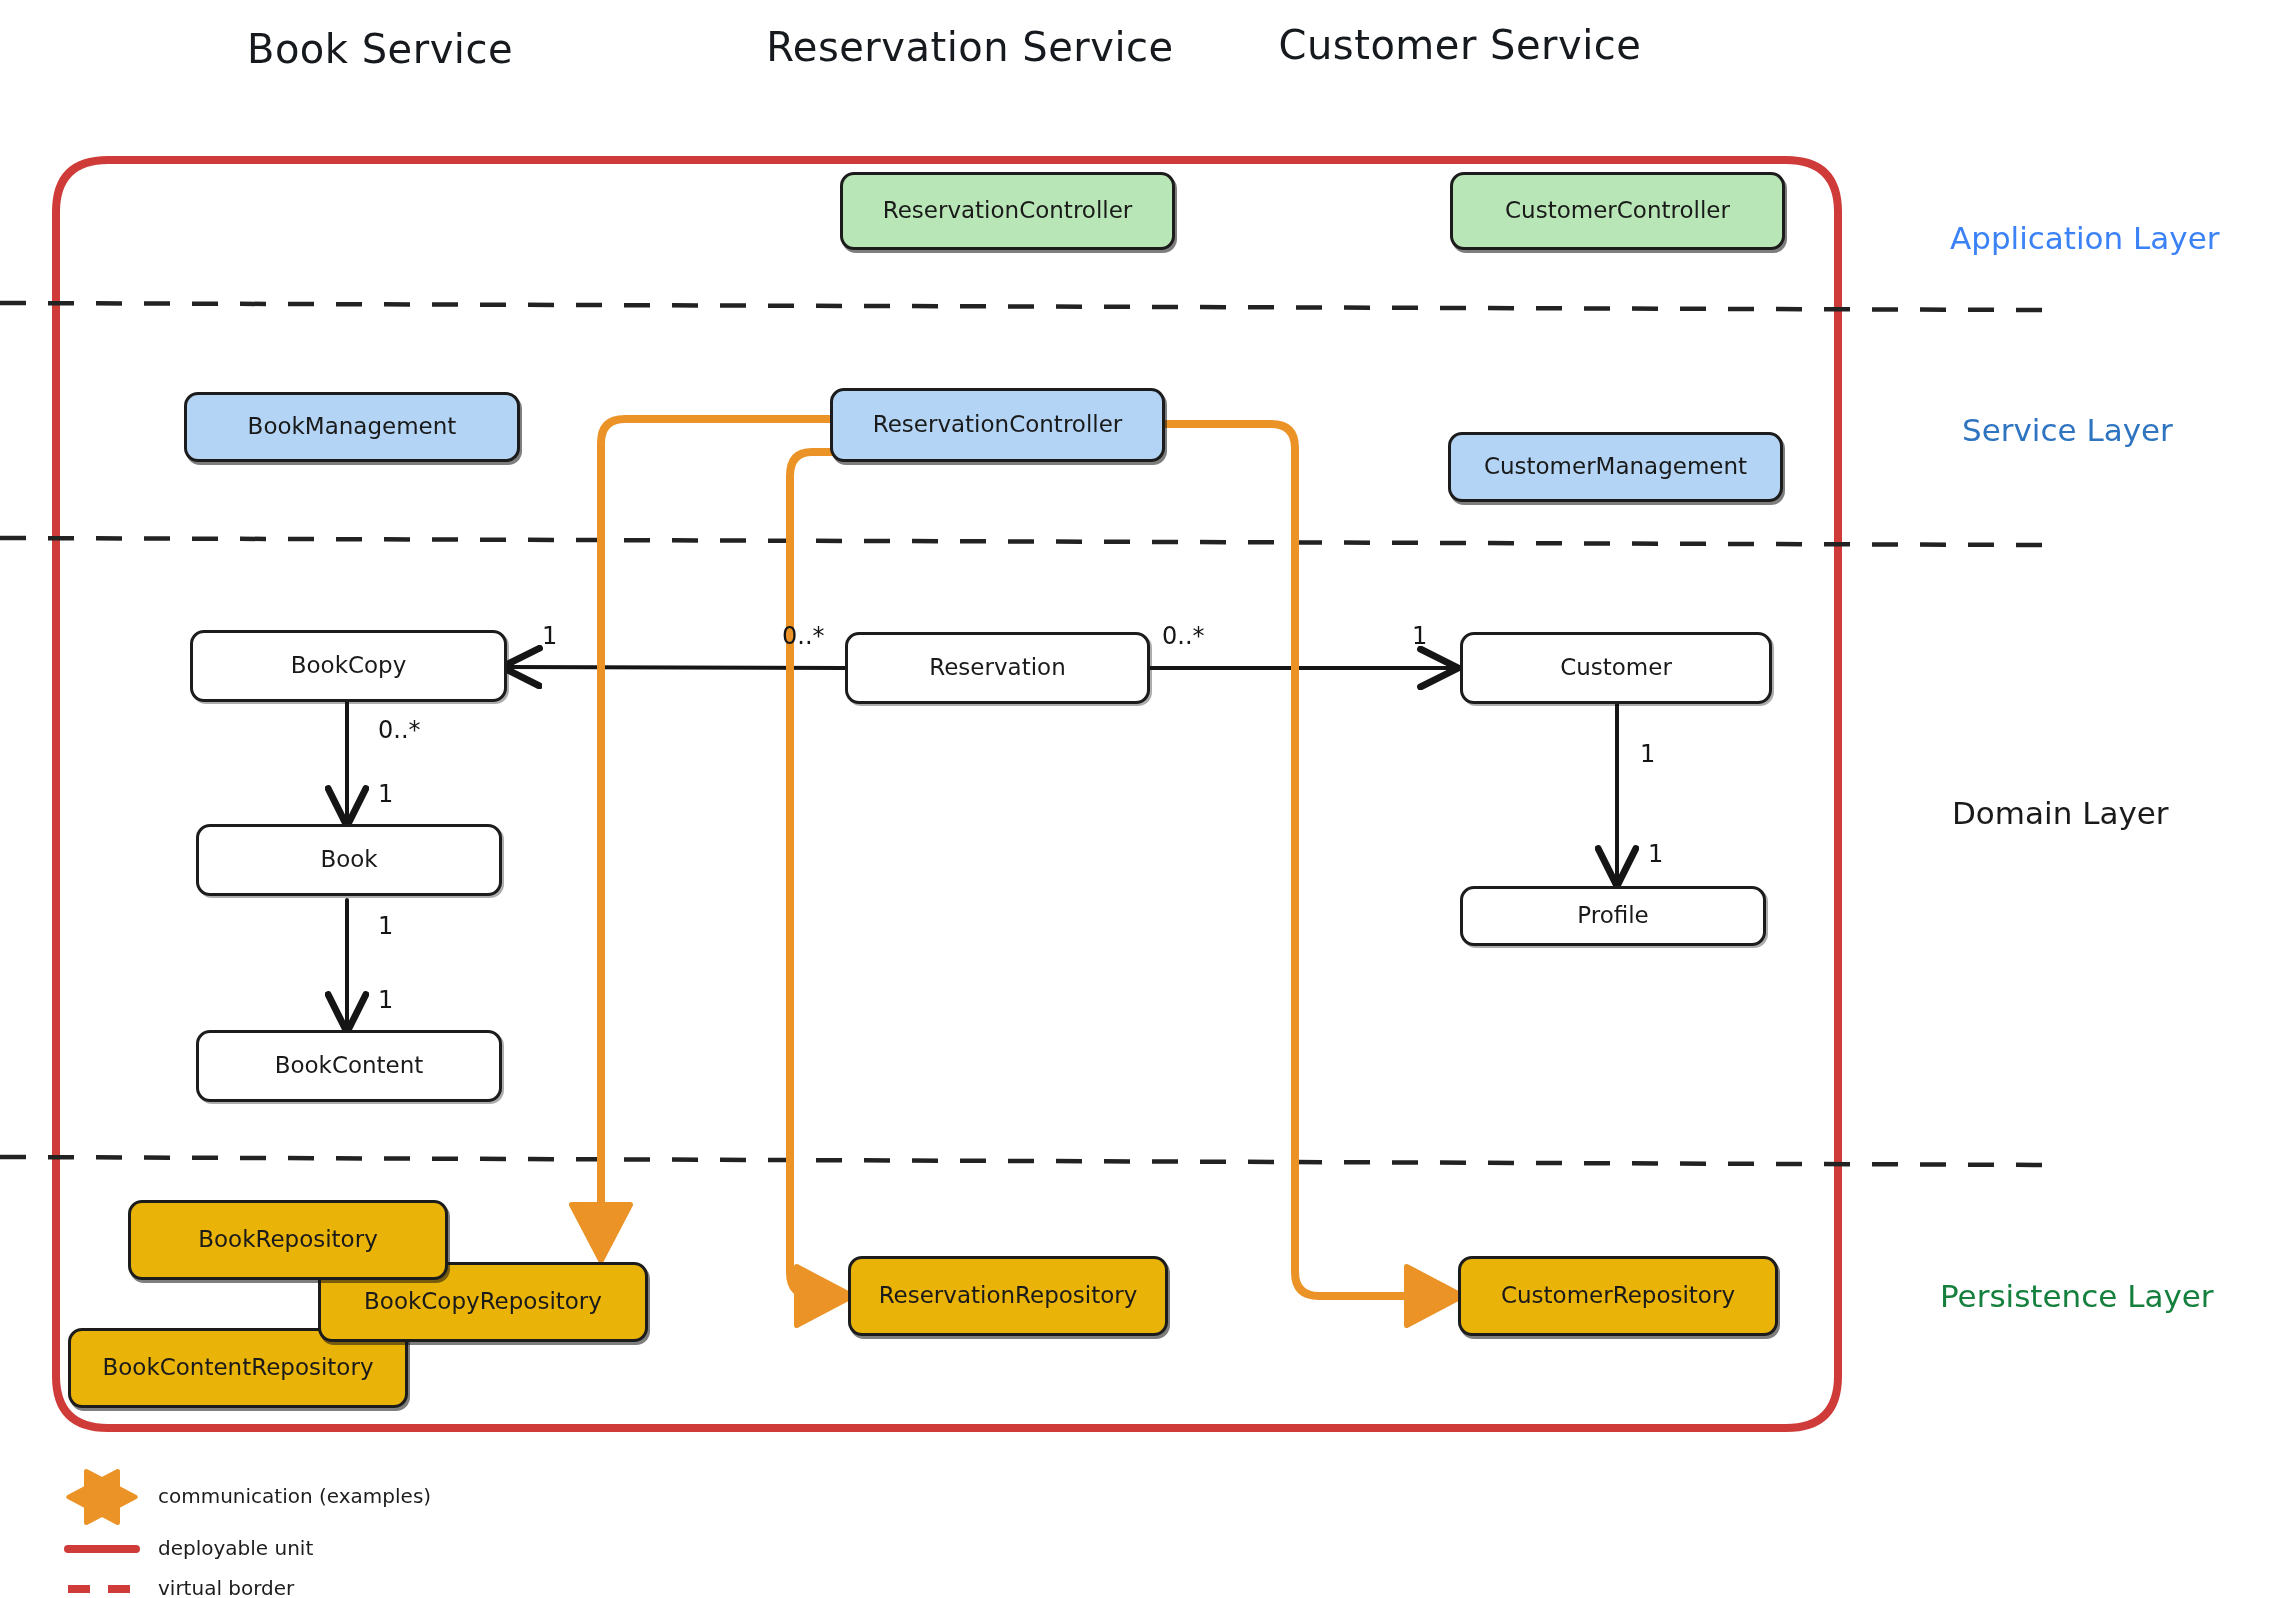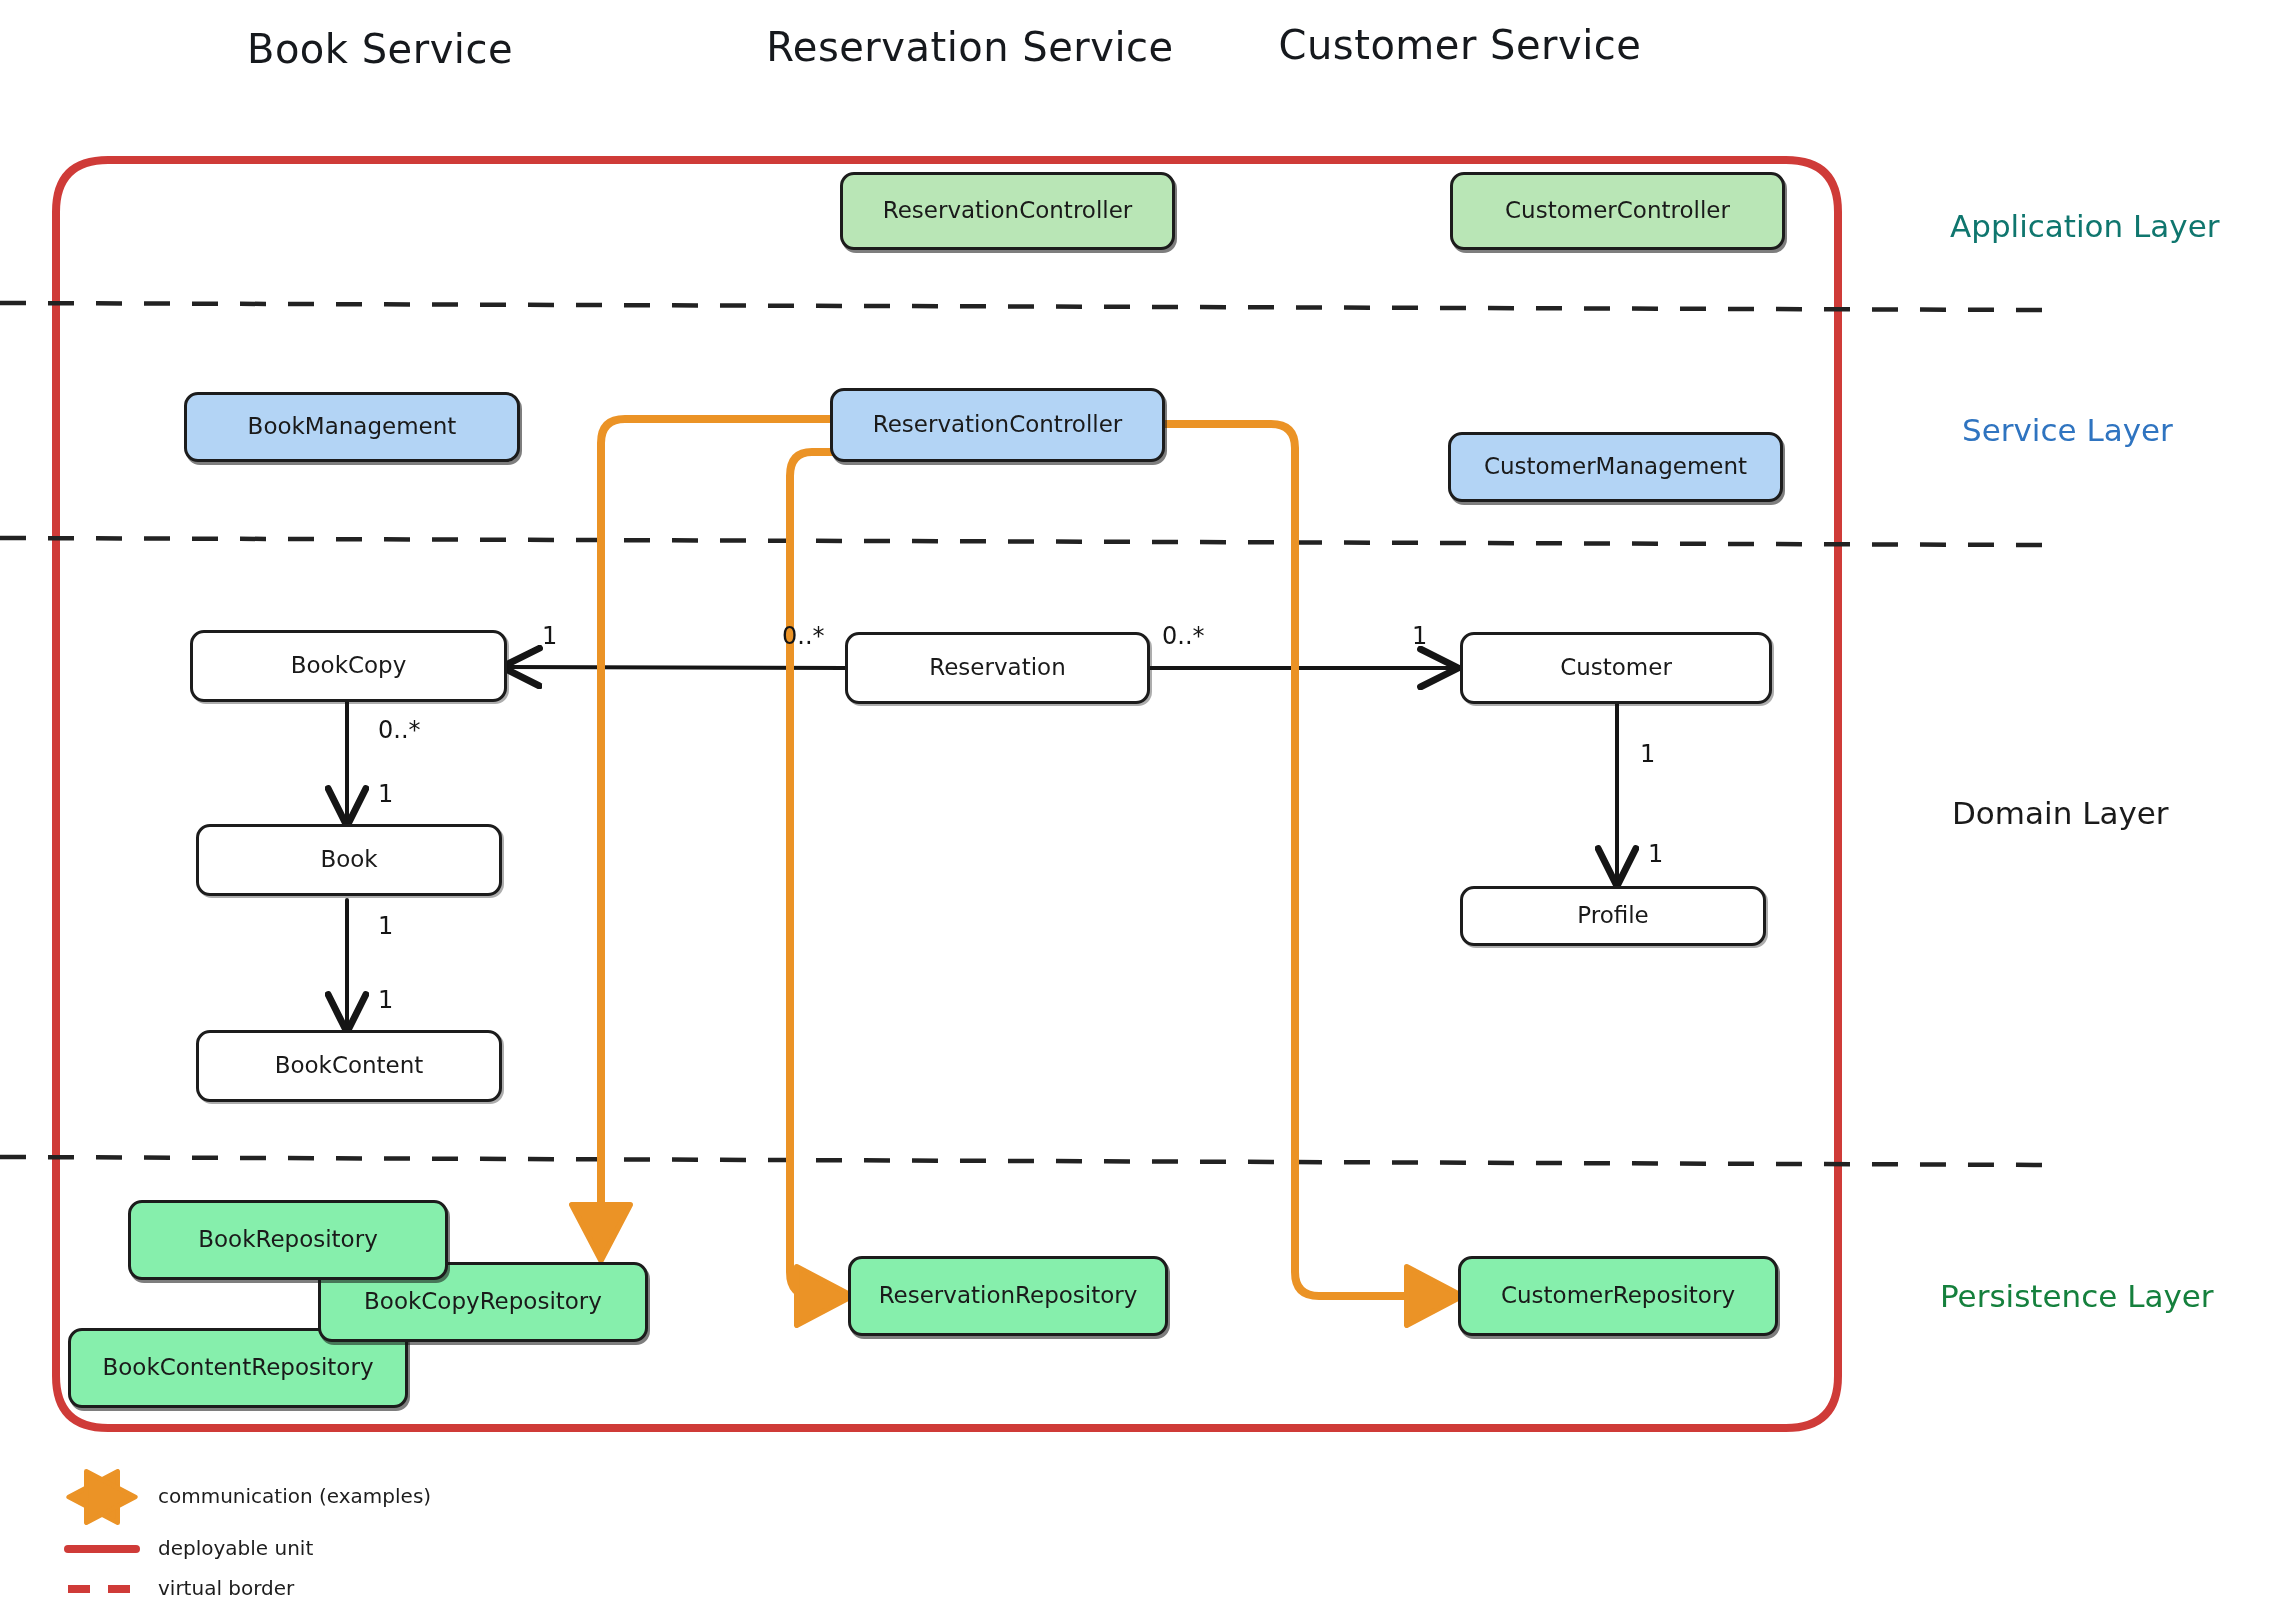--- a/index.html
+++ b/index.html
@@ -55,21 +55,21 @@
     font-size: 23px;
     color: #1a1a1a;
     text-align: center;
     line-height: 1.1;
     box-shadow: 2px 3px 0 rgba(20,20,20,0.55);
     background: #ffffff;
     padding: 0 8px;
   }
   .node.green { background: #b9e6b6; }
   .node.blue  { background: #b3d4f5; }
-  .node.pink  { background: #86efac; }
+  .node.pink  { background: #eab308; }
   .node.plain { background: #ffffff; box-shadow: 2px 2px 0 rgba(20,20,20,0.35); }
 
   
   .card {
     position: absolute;
     font-family: "DejaVu Sans", sans-serif;
     font-size: 24px;
     color: #151515;
     white-space: nowrap;
   }
@@ -158,21 +158,21 @@
     </g>
     <g>
       <path d="M 68,1589 L 136,1589" fill="none" stroke="#cf3b38" stroke-width="8" stroke-dasharray="22 18" stroke-linecap="butt"></path>
     </g>
   </svg>
 
   <div class="svc-title" style="left:180px; top:26px; width:400px;">Book Service</div>
   <div class="svc-title" style="left:740px; top:24px; width:460px;">Reservation Service</div>
   <div class="svc-title" style="left:1230px; top:22px; width:460px;">Customer Service</div>
 
-  <div class="layer-label" style="left:1950px; top:208px; color:#0f766e;">Application Layer</div>
+  <div class="layer-label" style="left:1950px; top:220px; color:#3b82f6;">Application Layer</div>
   <div class="layer-label" style="left:1962px; top:412px; color:#2f74c0;">Service Layer</div>
   <div class="layer-label" style="left:1952px; top:795px; color:#1a1a1a;">Domain Layer</div>
   <div class="layer-label" style="left:1940px; top:1278px; color:#15803d;">Persistence Layer</div>
 
   <div class="node green" style="left:840px; top:172px; width:335px; height:78px;">ReservationController</div>
   <div class="node green" style="left:1450px; top:172px; width:335px; height:78px;">CustomerController</div>
 
   <div class="node blue" style="left:184px; top:392px; width:336px; height:70px;">BookManagement</div>
   <div class="node blue" style="left:830px; top:388px; width:335px; height:74px;">ReservationController</div>
   <div class="node blue" style="left:1448px; top:392px; width:335px; height:70px;margin-top:40px;">CustomerManagement</div>

